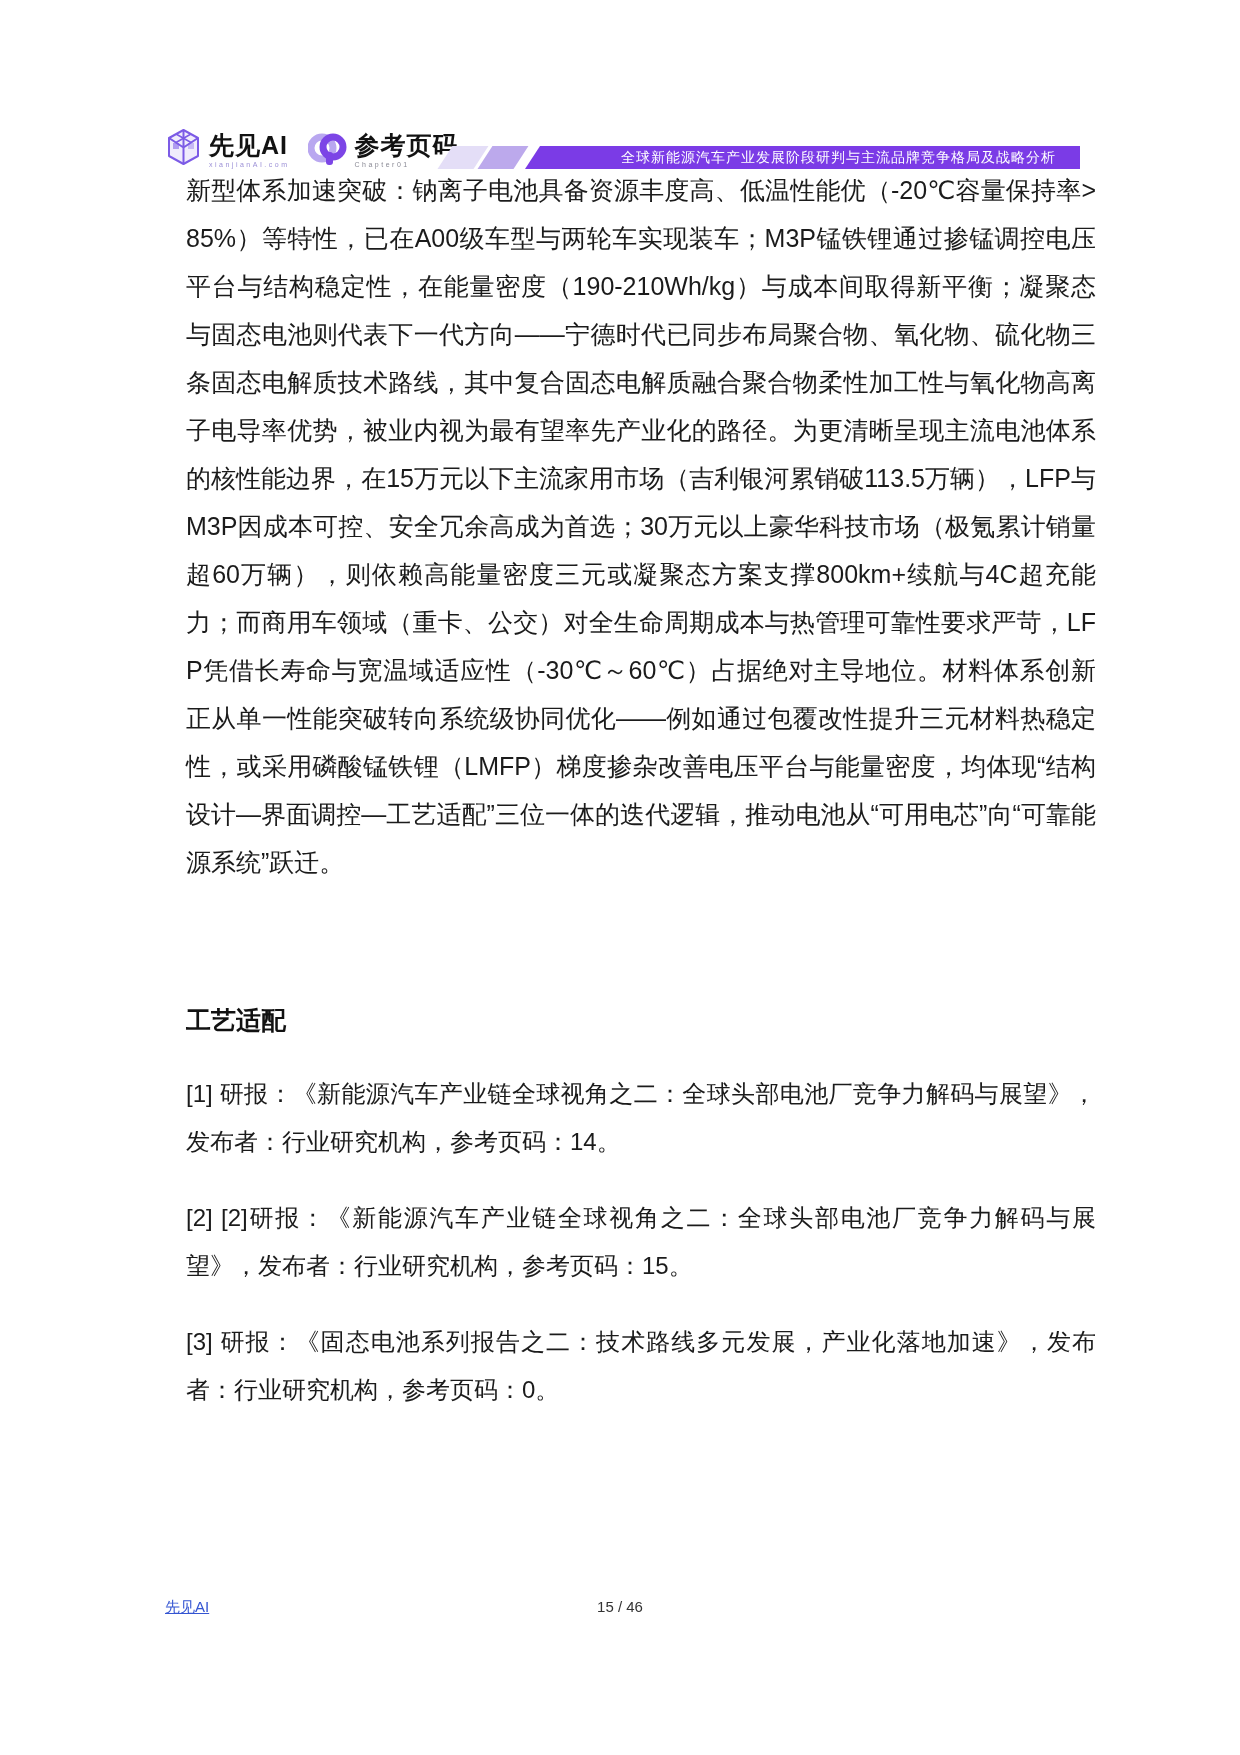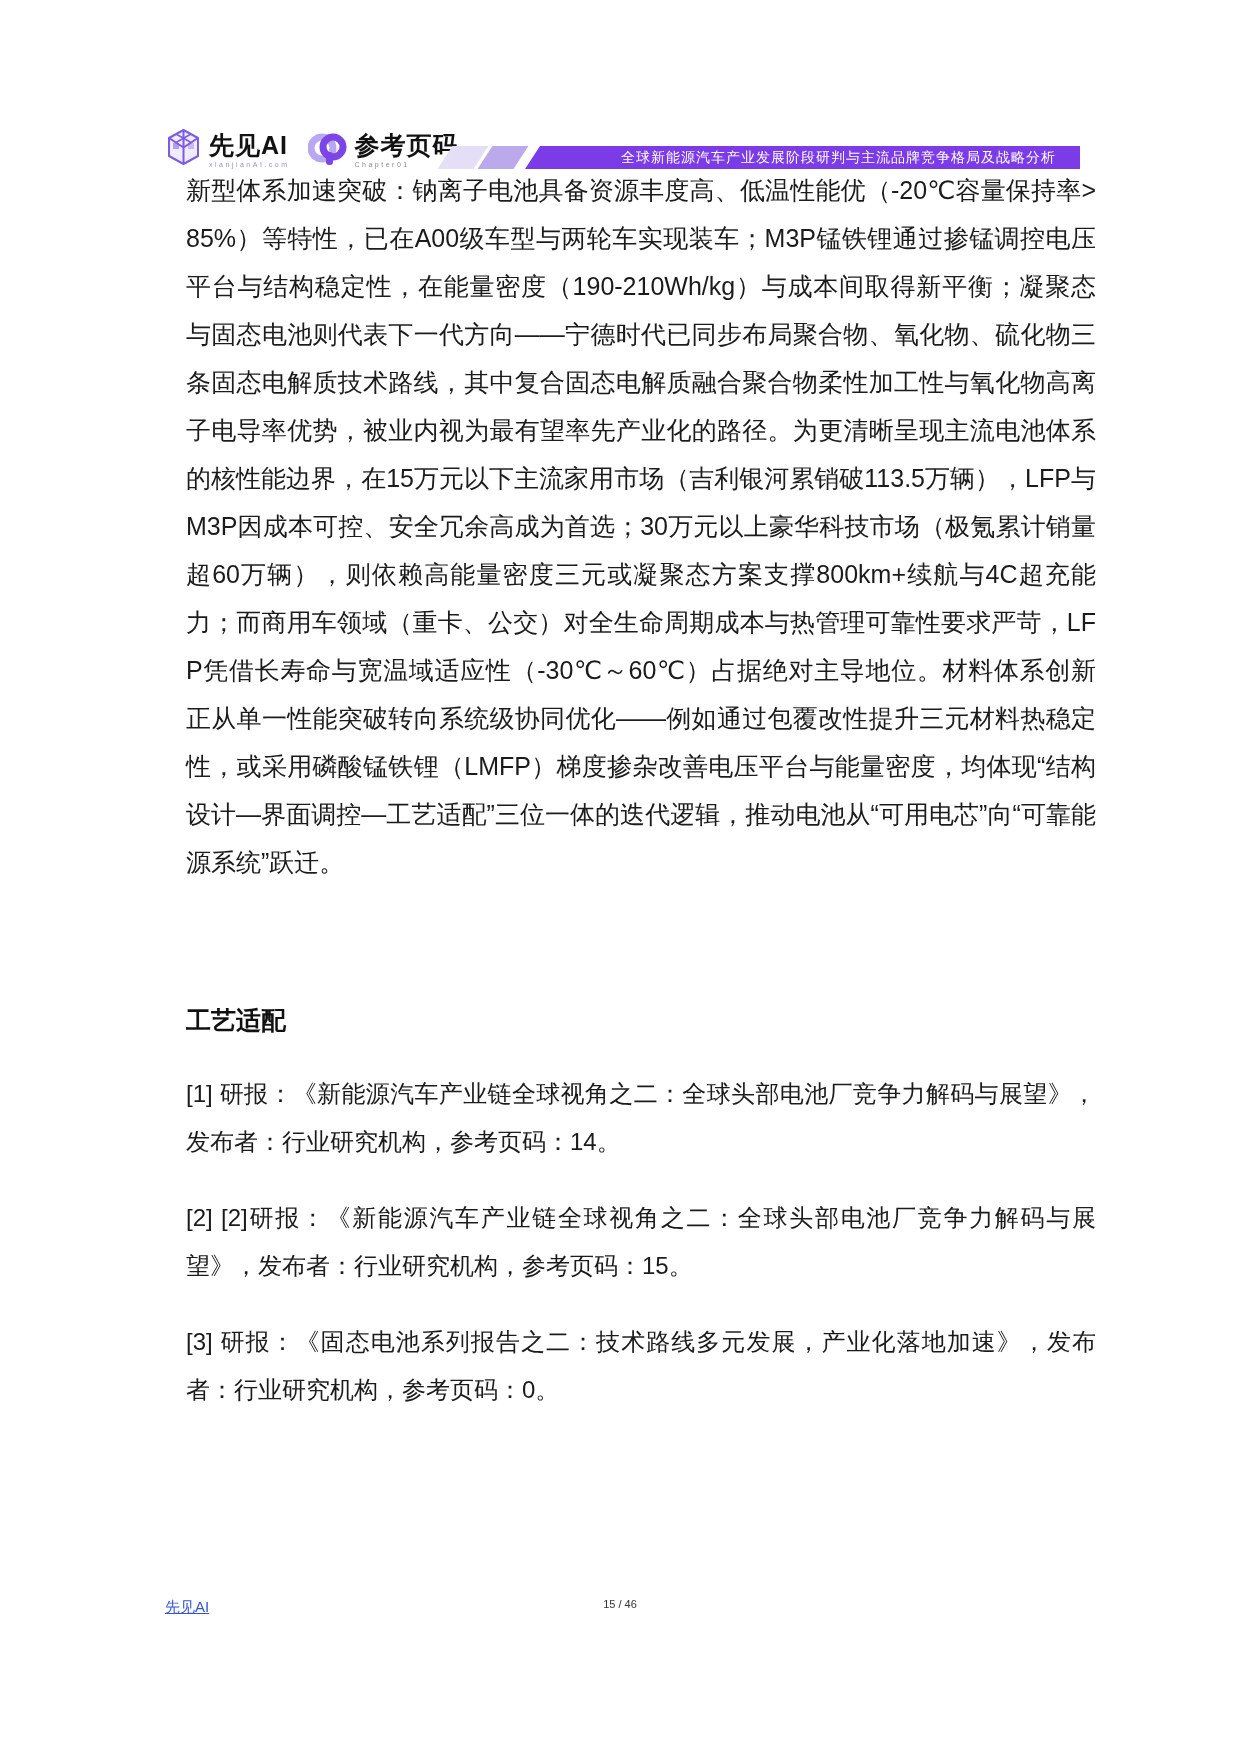--- a/index.html
+++ b/index.html
@@ -32,21 +32,21 @@
     color:#1b1b1b;word-break:break-all;
   }
   .refs-heading{margin:110px 0 0 0;font-size:25px;line-height:48px;font-weight:bold;color:#111;}
   .ref{margin:28px 0 0 0;font-size:24px;line-height:48px;text-align:justify;color:#1b1b1b;word-break:break-all;}
   .ref.first{margin-top:26px;}
   
   .footer-link{
     position:absolute;left:165px;top:1598px;font-size:15px;
     color:#3455d2;text-decoration:underline;cursor:pointer;
   }
-  .page-num{position:absolute;left:0;right:0;top:1598px;text-align:center;font-size:11px;color:#333;}
+  .page-num{position:absolute;left:0;right:0;top:1598px;text-align:center;font-size:15px;color:#333;}
 </style>
 </head>
 <body>
 
 <div class="page">
 
   <div class="header">
     <div class="logos">
       <div class="logo">
         <span>

